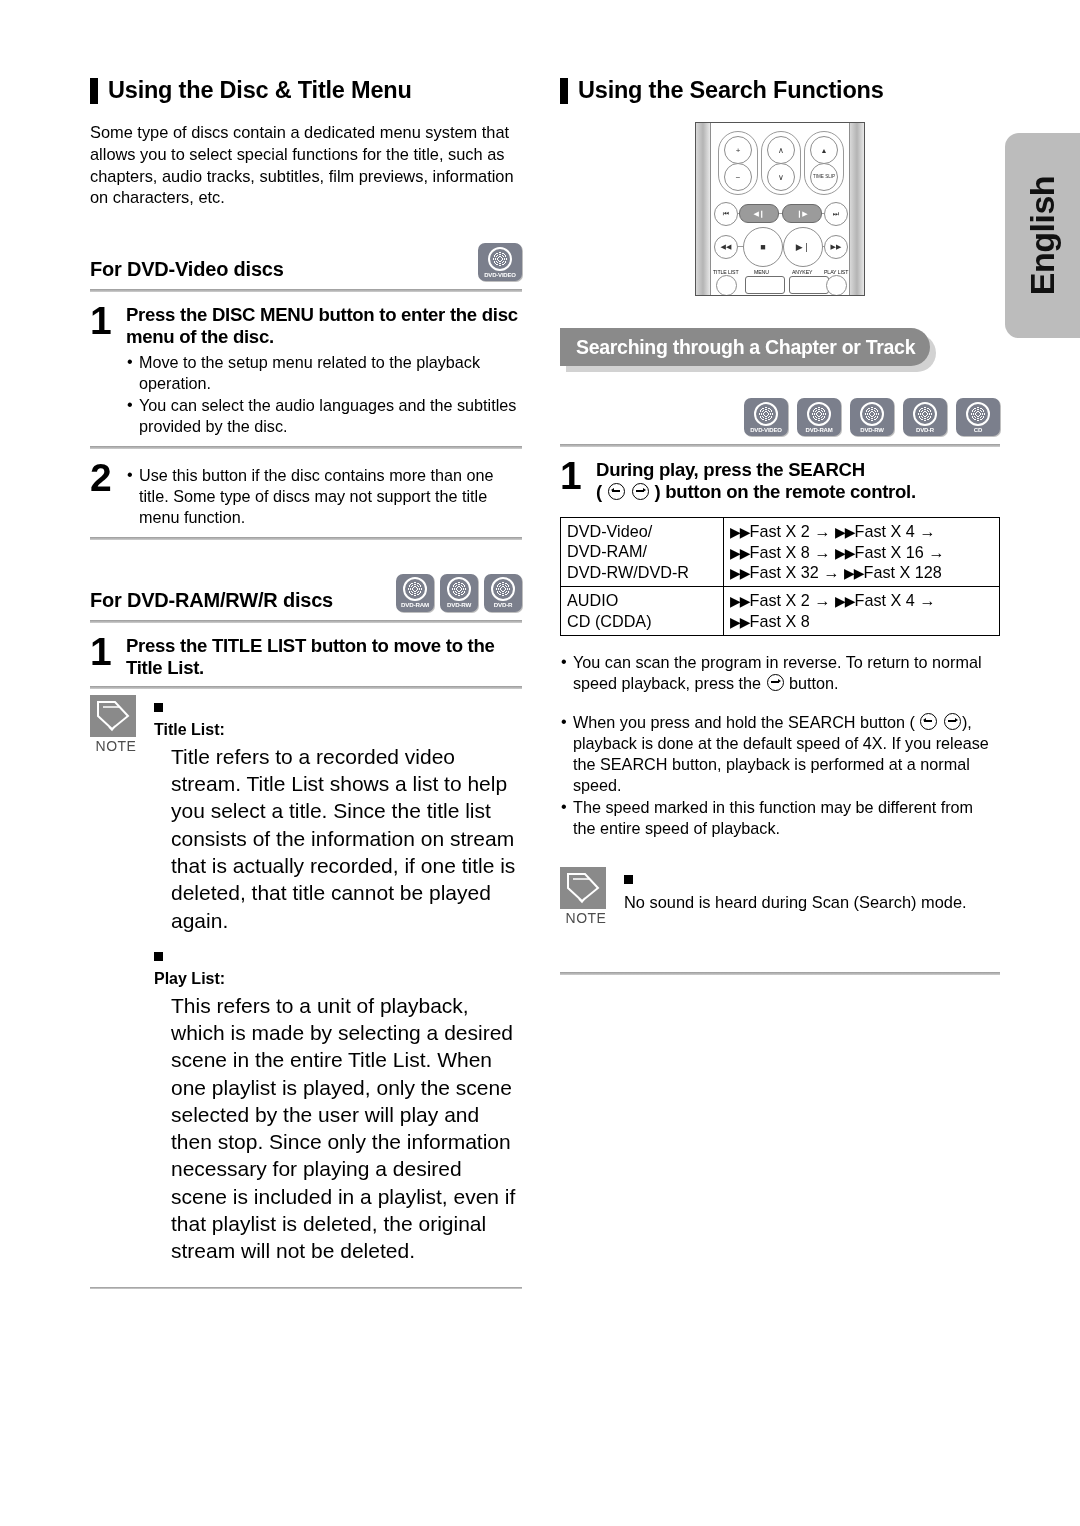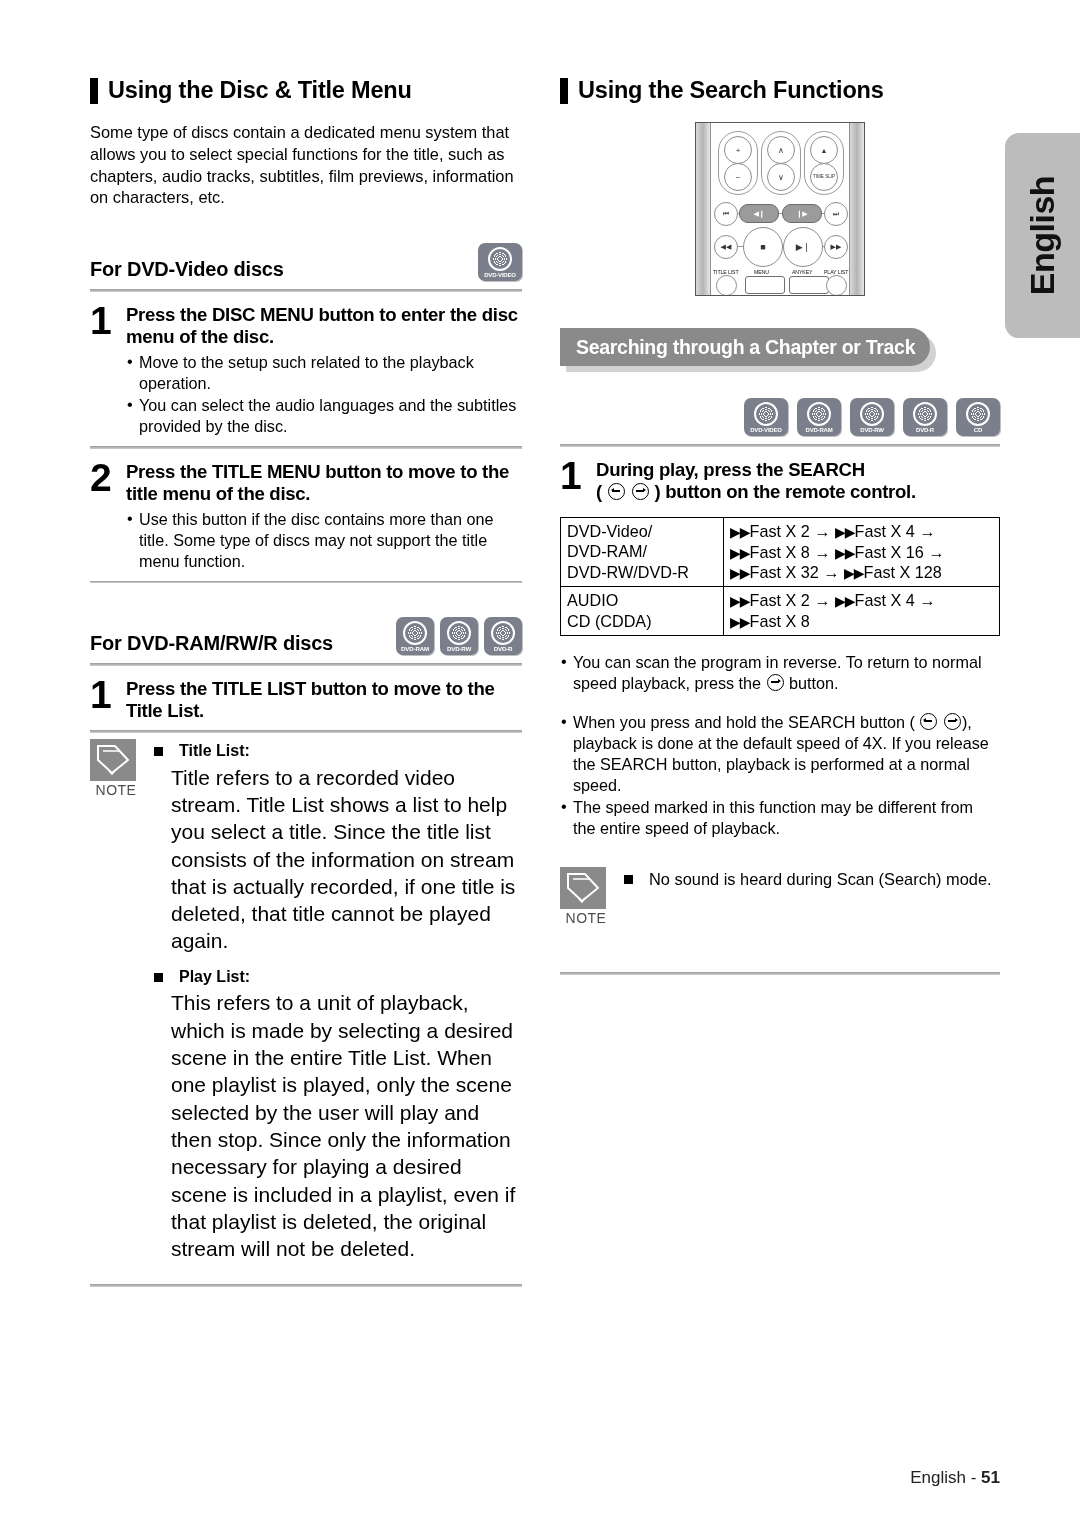--- a/index.html
+++ b/index.html
@@ -67,21 +67,21 @@
 
   
   .note{display:flex;gap:12px;margin-top:6px;}
   .note-side{flex:0 0 auto;width:52px;text-align:center;}
   .note-icon{
     width:46px;height:42px;background:#8a8a8a;position:relative;display:block;
   }
   .note-icon svg{position:absolute;left:5px;top:4px;}
   .note-label{font-size:14px;color:#4d4d4d;letter-spacing:.5px;margin-top:1px;}
   .note-body{flex:1 1 auto;padding-top:2px;}
-  .note-item{display:flex;gap:16px;margin-bottom:2px;}
+  .note-item{display:flex;gap:8px;margin-bottom:2px;flex-direction:column;}
   .sq{width:9px;height:9px;background:#000;flex:0 0 auto;margin-top:6px;}
   .note-h{font-size:16px;font-weight:bold;line-height:1.3;}
   .note-p{font-size:21px;line-height:1.3;margin:0 0 0 17px;}
   .note-plain{font-size:16.4px;line-height:1.3;}
 
   
   .remote-wrap{display:flex;justify-content:center;margin-top:14px;}
   .remote{
     width:168px;height:172px;background:#fff;border:1px solid #555;
     position:relative;overflow:hidden;
@@ -174,31 +174,30 @@
         </div>
       </div>
     </div>
     <hr class="rule">
 
     <div class="step">
       <div class="step-num">1</div>
       <div class="step-body">
         <div class="step-title">Press the DISC MENU button to enter the disc menu of the disc.</div>
         <ul class="bullets">
-          <li>Move to the setup such related to the playback operation.</li>
+          <li>Move to the setup menu related to the playback operation.</li>
           <li>You can select the audio languages and the subtitles provided by the disc.</li>
         </ul>
       </div>
     </div>
     <hr class="rule thin">
 
     <div class="step">
       <div class="step-num">2</div>
       <div class="step-body">
-        <div class="step-title">Press the TITLE MENU button to move to the title menu of the disc.</div>
         <ul class="bullets">
           <li>Use this button if the disc contains more than one title. Some type of discs may not support the title menu function.</li>
         </ul>
       </div>
     </div>
     <hr class="rule thin">
 
     <div class="subhead-row">
       <div class="subhead">For DVD-RAM/RW/R discs</div>
       <div class="icon-row">
@@ -437,17 +436,14 @@
         </div>
       </div>
     </div>
     <hr class="rule thin" style="margin-top:46px">
   </div>
 
   <div class="lang-tab">
     <span class="lang-text">English</span>
   </div>
 
-  <div class="footer">
-    <span>English - </span><b>51</b>
-  </div>
 
 </div>
 
 </body></html>

